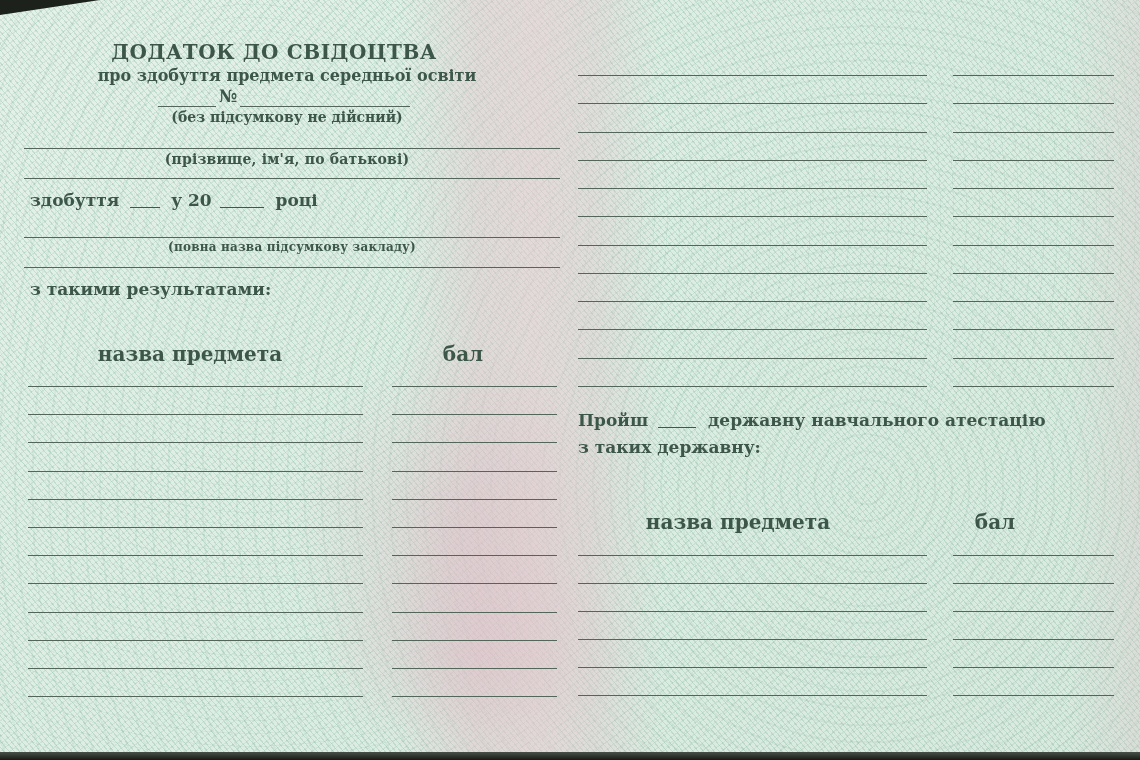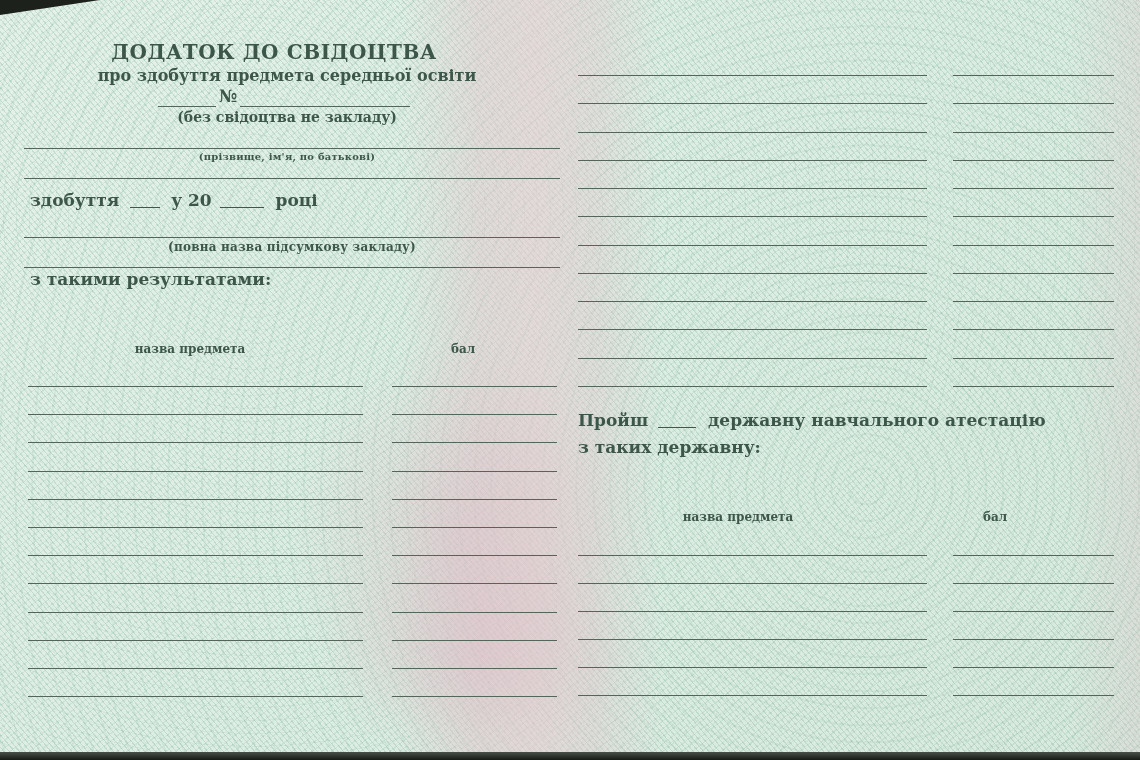--- a/index.html
+++ b/index.html
@@ -25,23 +25,23 @@
     background:linear-gradient(270deg, rgba(220,195,200,0.30), rgba(220,195,200,0));}
   .edge-bottom{left:0;top:752px;width:1140px;height:8px;background:linear-gradient(#49504a,#161a15);}
   .edge-corner{left:0;top:0;width:100px;height:15px;background:#1d211c;clip-path:polygon(0 0,100% 0,0 100%);}
 
   .abs{position:absolute;z-index:2;}
   .ctr{text-align:center;}
   .b{font-weight:bold;}
   .title{font-size:20px;letter-spacing:0.6px;}
   .subtitle{font-size:16px;}
   .note{font-size:14px;}
-  .caption{font-size:10px;letter-spacing:0.2px;}
+  .caption{font-size:14px;letter-spacing:0.2px;}
   .bodytext{font-size:17px;}
-  .thead{font-size:12px;}
+  .thead{font-size:20px;}
   .rule{border-bottom:1.2px solid #54655a;}
   .blank{display:inline-block;border-bottom:1.2px solid #465549;height:13px;position:relative;top:2px;}
   .lines{position:absolute;z-index:2;}
   .line-row{position:absolute;left:0;right:0;height:0;}
   .ln{position:absolute;height:0;border-bottom:1.2px solid #54655a;}
 </style>
 </head>
 <body>
 
 <div class="overlay bg-pink-band"></div>
@@ -50,39 +50,39 @@
 <div class="overlay bg-pink-right"></div>
 <div class="overlay edge-corner"></div>
 <div class="overlay edge-bottom"></div>
 
 <div class="abs ctr b title" style="left:74px;top:40px;width:400px;">ДОДАТОК ДО СВІДОЦТВА</div>
 <div class="abs ctr b subtitle" style="left:87px;top:66px;width:400px;">про здобуття предмета середньої освіти</div>
 
 <div class="abs rule" style="left:158px;top:90px;width:58px;height:16px;"></div>
 <div class="abs b" style="left:219px;top:86px;font-size:17px;">№</div>
 <div class="abs rule" style="left:240px;top:90px;width:170px;height:16px;"></div>
-<div class="abs ctr b note" style="left:87px;top:109px;width:400px;">(без свідоцтва не закладу)</div>
+<div class="abs ctr b note" style="left:87px;top:109px;width:400px;">(без підсумкову не дійсний)</div>
 
 <div class="abs rule" style="left:24px;top:132px;width:536px;height:16px;"></div>
 <div class="abs ctr b caption" style="left:87px;top:151px;width:400px;">(прізвище, ім'я, по батькові)</div>
 <div class="abs rule" style="left:24px;top:162px;width:536px;height:16px;"></div>
 
 <div class="abs b bodytext" style="left:30px;top:190px;">
   <span>здобуття</span>
   <span class="blank" style="width:30px;margin:0 5px;"></span>
   <span>у 20</span>
   <span class="blank" style="width:44px;margin:0 6px 0 2px;"></span>
   <span>році</span>
 </div>
 
 <div class="abs rule" style="left:24px;top:221px;width:536px;height:16px;"></div>
 <div class="abs ctr b caption" style="left:92px;top:240px;width:400px;font-size:12px;">(повна назва підсумкову закладу)</div>
 <div class="abs rule" style="left:24px;top:251px;width:536px;height:16px;"></div>
 
-<div class="abs b bodytext" style="left:30px;top:269px;">з такими результатами:</div>
+<div class="abs b bodytext" style="left:30px;top:279px;">з такими результатами:</div>
 
 <div class="abs ctr b thead" style="left:90px;top:342px;width:200px;">назва предмета</div>
 <div class="abs ctr b thead" style="left:413px;top:342px;width:100px;">бал</div>
 <div class="lines" id="results-lines" style="left:28px;top:386px;width:530px;height:315px;">
     <div class="line-row" style="top: 0px;">
       <span class="ln" style="left: 0px; width: 335px;"></span>
       <span class="ln" style="left: 364px; width: 165px;"></span>
     </div>
     <div class="line-row" style="top: 28.2px;">
       <span class="ln" style="left: 0px; width: 335px;"></span>

